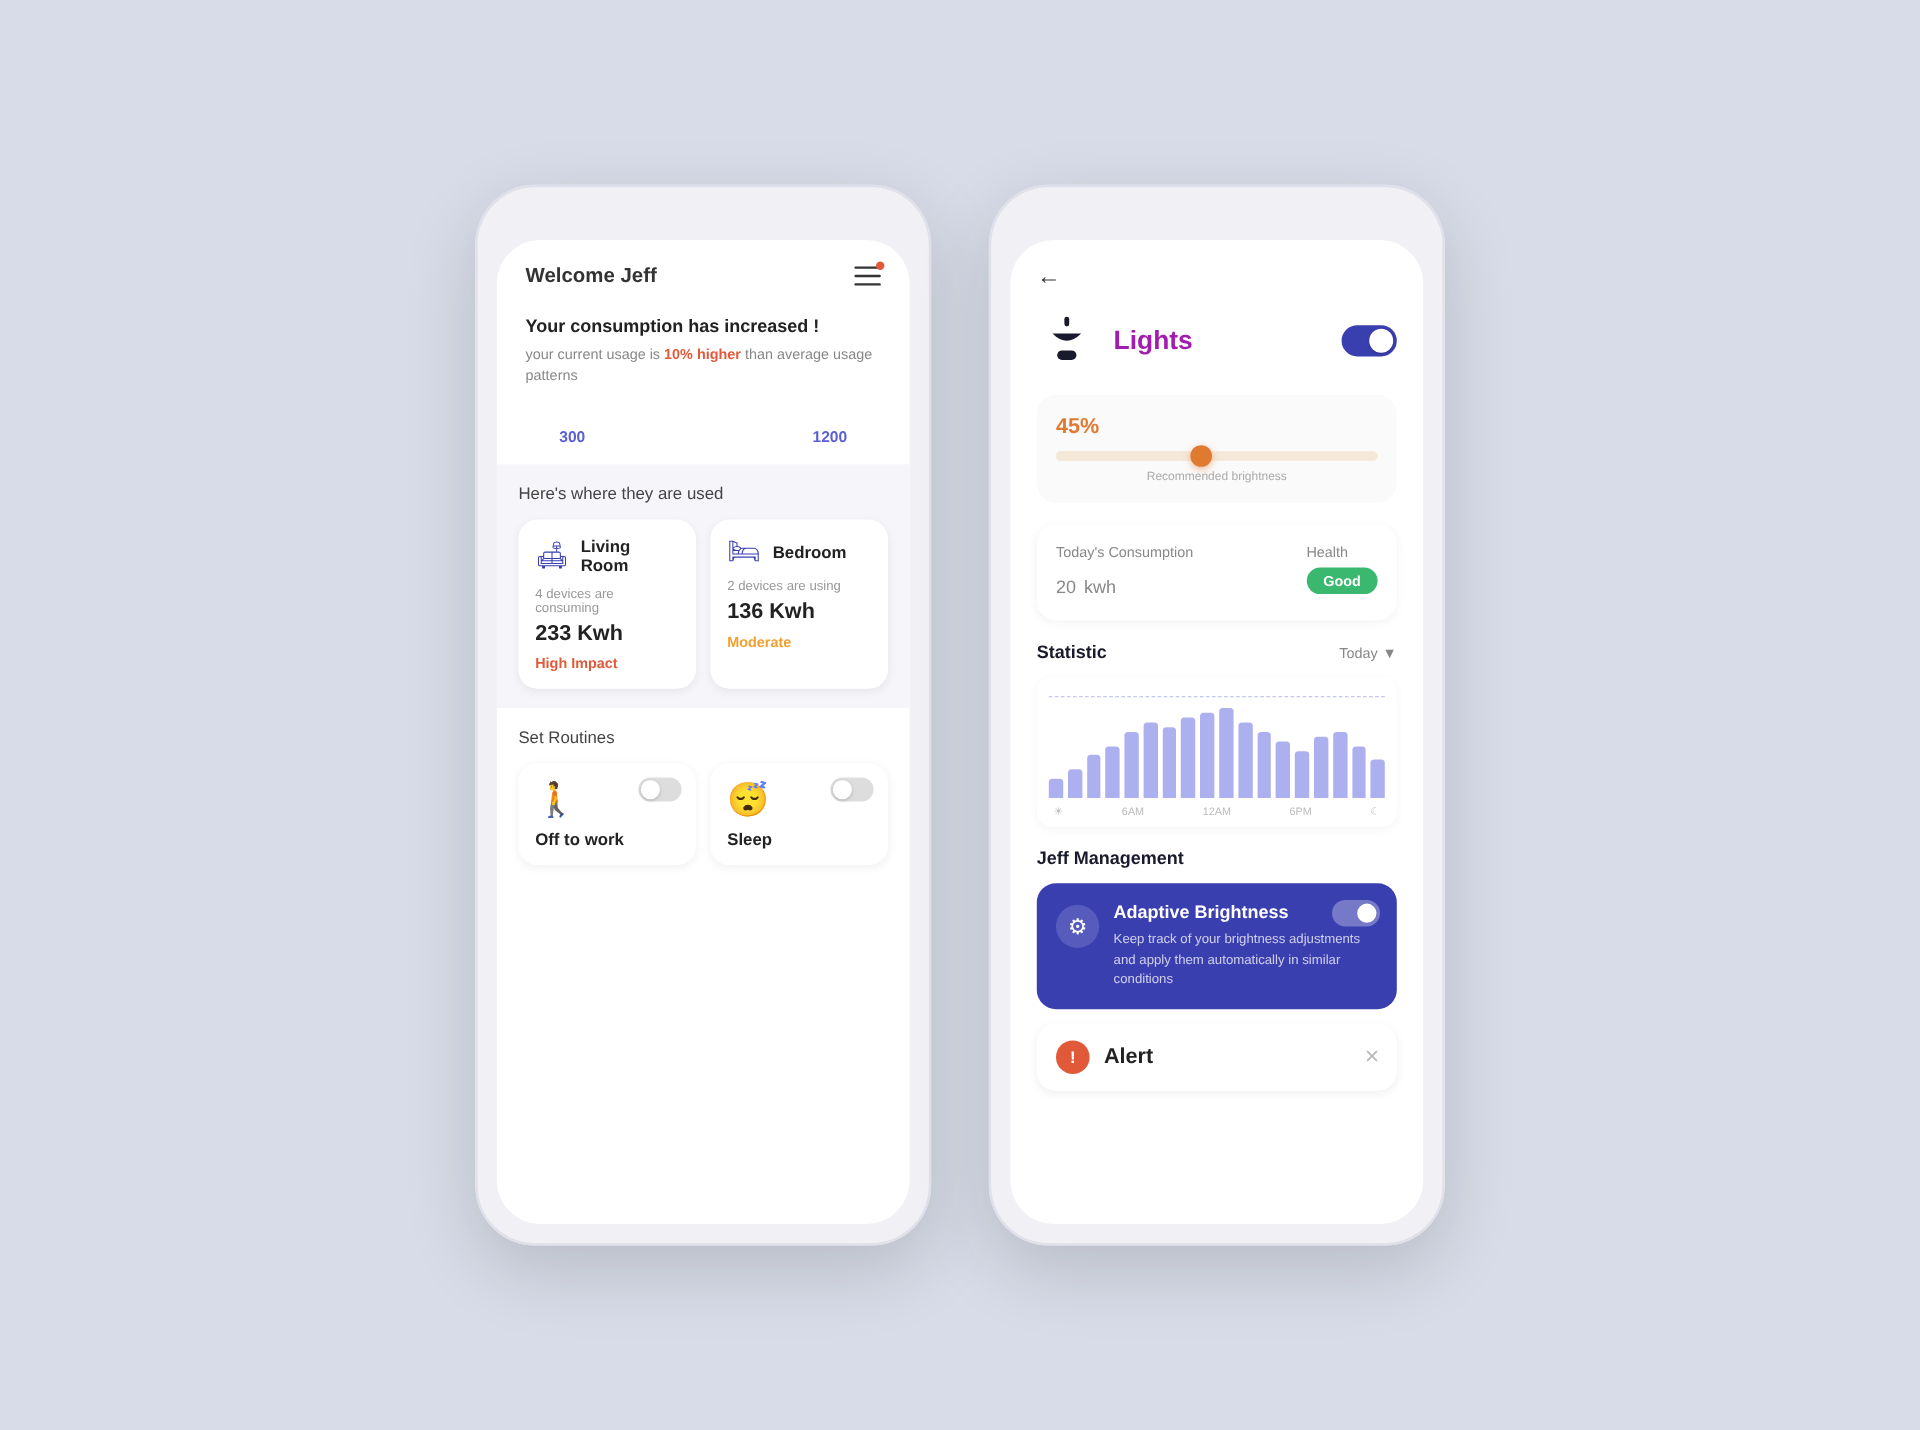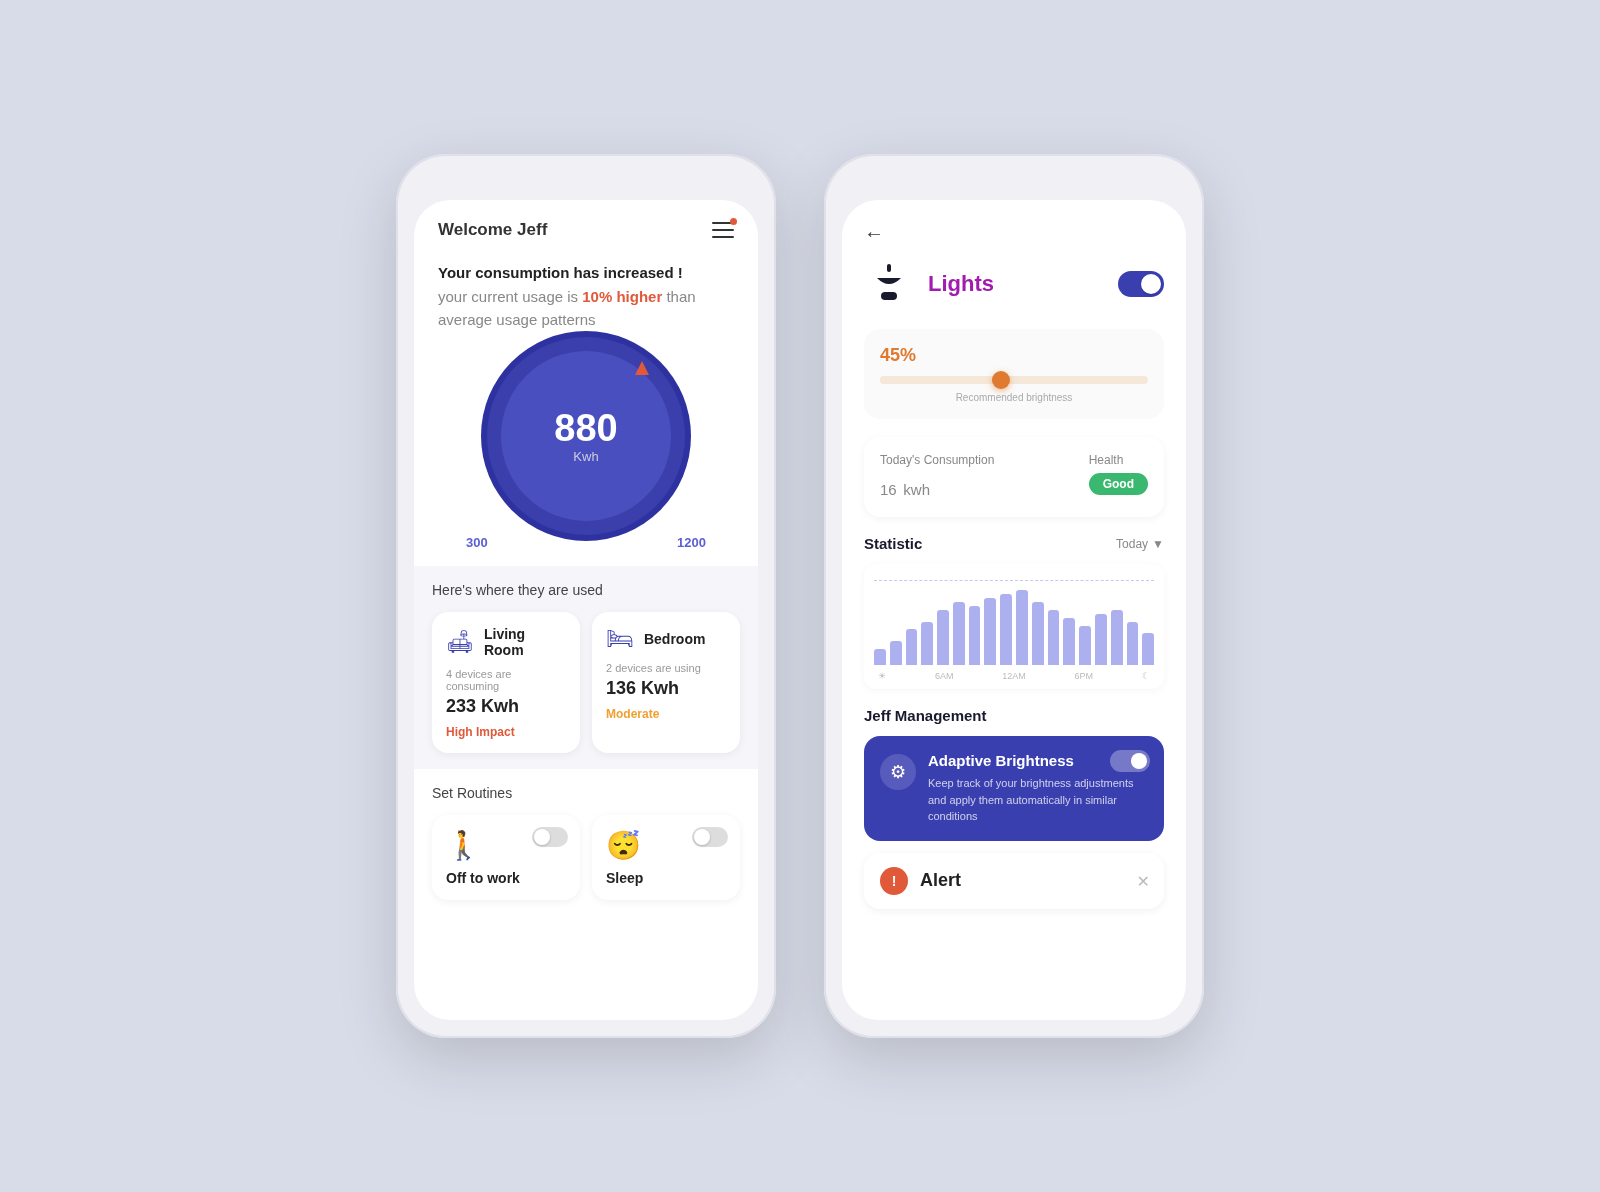--- a/index.html
+++ b/index.html
@@ -83,21 +83,21 @@
     .p1-alert-box {
       padding: 14px 24px 10px;
     }
     .p1-alert-title {
       font-size: 15px;
       font-weight: 700;
       color: #222;
       margin-bottom: 5px;
     }
     .p1-alert-desc {
-      font-size: 15px;
+      font-size: 12px;
       color: #888;
       line-height: 1.5;
     }
     .p1-alert-desc .highlight {
       color: #e05a3a;
       font-weight: 700;
     }
 
     
     .gauge-container {
@@ -536,25 +536,20 @@
       </div>
 
       <div class="p1-alert-box">
         <div class="p1-alert-title">Your consumption has increased !</div>
         <div class="p1-alert-desc">
           <span>your current usage is </span><span class="highlight">10% higher</span><span> than average usage patterns</span>
         </div>
       </div>
 
       <div class="gauge-container">
-        <div class="gauge-circle">
-          <div class="gauge-arrow"></div>
-          <div class="gauge-value">880</div>
-          <div class="gauge-unit">Kwh</div>
-        </div>
         <div class="gauge-labels">
           <span class="gauge-label">300</span>
           <span class="gauge-label">1200</span>
         </div>
       </div>
 
       <div class="section-bg">
         <div class="section-title">Here's where they are used</div>
         <div class="device-cards">
           <div class="device-card">
@@ -630,21 +625,21 @@
             <div class="slider-thumb"></div>
           </div>
           <div class="recommended-label">Recommended brightness</div>
         </div>
 
         
         <div class="cons-health-row">
           <div>
             <div class="cons-label">Today's Consumption</div>
             <div class="cons-value">
-              <span>16</span>
+              <span>20</span>
               <span>kwh</span>
             </div>
           </div>
           <div>
             <div class="health-label">Health</div>
             <div class="health-badge">Good</div>
           </div>
         </div>
 
         

